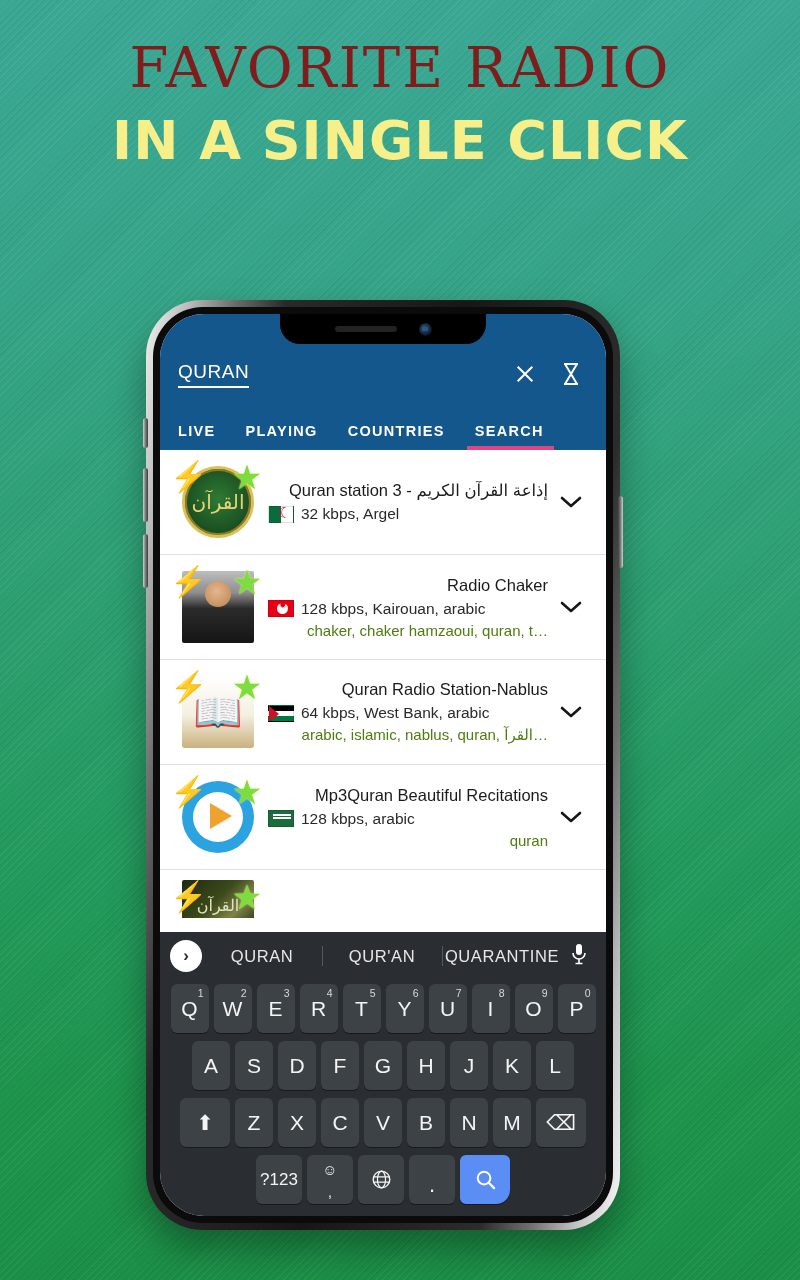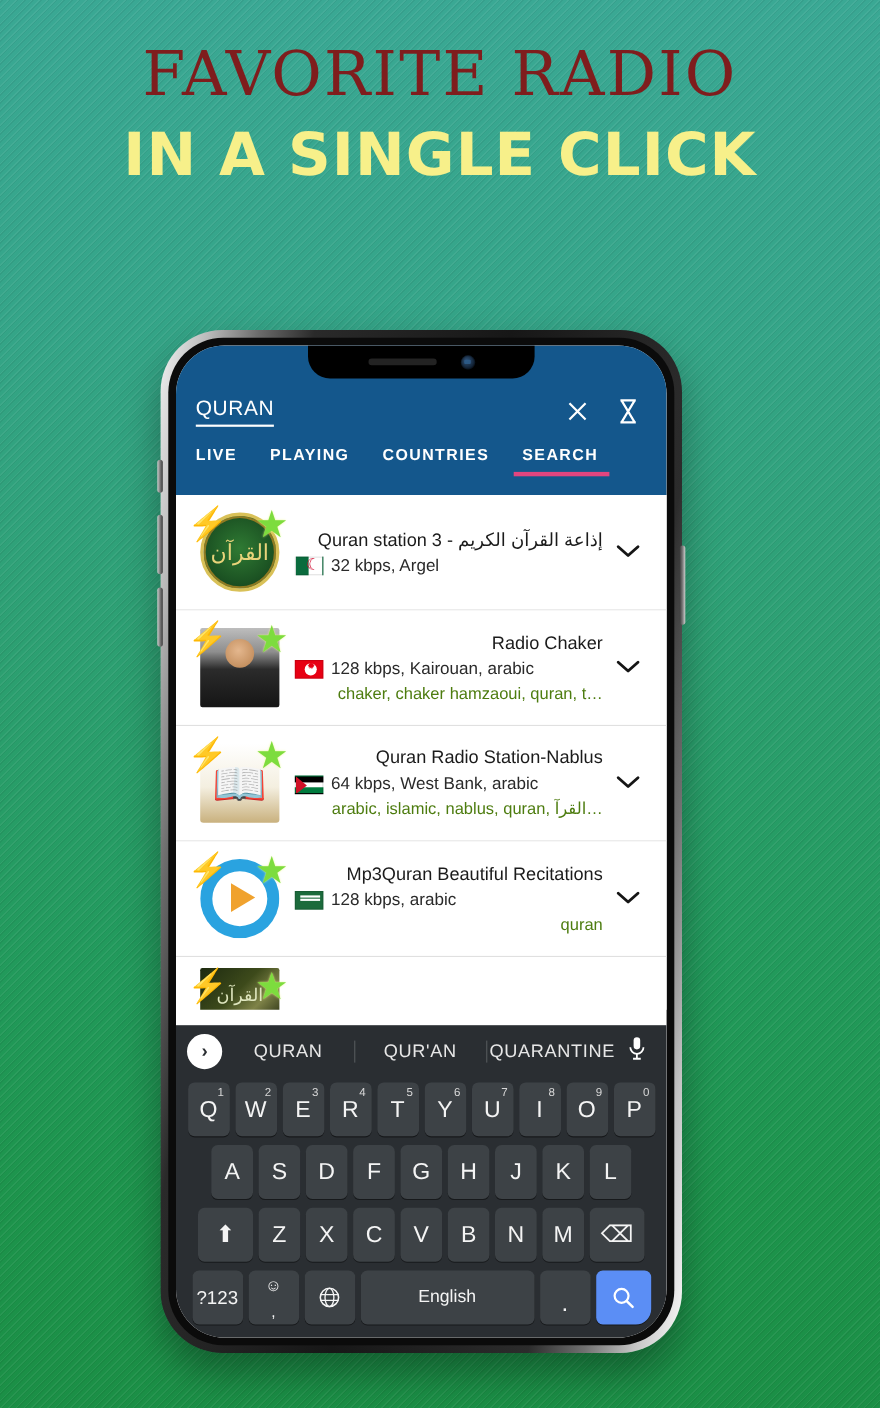--- a/index.html
+++ b/index.html
@@ -79,21 +79,21 @@
   
   #appbar{ background:#14578c; padding:38px 18px 0 18px; }
   #appbar-top{ display:flex; align-items:center; height:44px; }
   #search-text{
     color:#ffffff; font-size:19px; letter-spacing:.5px;
     border-bottom:2px solid #ffffff; padding-bottom:3px; flex:0 0 auto;
   }
   #appbar-spacer{ flex:1; }
   .appbar-icon{ width:34px; height:34px; display:flex; align-items:center; justify-content:center;
                 color:#fff; margin-left:12px; }
-  #tabs{ display:flex; align-items:flex-start; height:54px; padding-top:10px; }
+  #tabs{ display:flex; align-items:flex-end; height:54px; padding-top:10px; }
   .tab{
     color:#ffffff; font-size:14.5px; letter-spacing:1.3px; font-weight:bold;
     padding:0 0 11px 0; position:relative; flex:0 0 auto; margin-right:30px;
   }
   .tab.active:after{
     content:""; position:absolute; left:-8px; right:-10px; bottom:0; height:4px;
     background:#e2457f;
   }
 
   
@@ -426,21 +426,20 @@
             <span style="position:absolute;top:6px;font-size:15px;">☺</span>
             <span class="sub">,</span>
           </div>
           <div class="key fn">
             <svg width="21" height="21" viewBox="0 0 24 24" aria-hidden="true">
               <circle cx="12" cy="12" r="9.5" stroke="#f4f4f4" stroke-width="1.6" fill="none"></circle>
               <ellipse cx="12" cy="12" rx="4.6" ry="9.5" stroke="#f4f4f4" stroke-width="1.4" fill="none"></ellipse>
               <path d="M2.6 9 H21.4 M2.6 15 H21.4" stroke="#f4f4f4" stroke-width="1.4" fill="none"></path>
             </svg>
           </div>
-          <div class="key space">English</div>
           <div class="key fn" style="font-size:22px;align-items:flex-end;padding-bottom:6px;">.</div>
           <div class="key search-key">
             <svg width="23" height="23" viewBox="0 0 24 24" aria-hidden="true">
               <circle cx="10.5" cy="10.5" r="6.6" stroke="#ffffff" stroke-width="2.1" fill="none"></circle>
               <path d="M15.4 15.4 L21 21" stroke="#ffffff" stroke-width="2.3" stroke-linecap="round"></path>
             </svg>
           </div>
         </div>
       </div>
 

